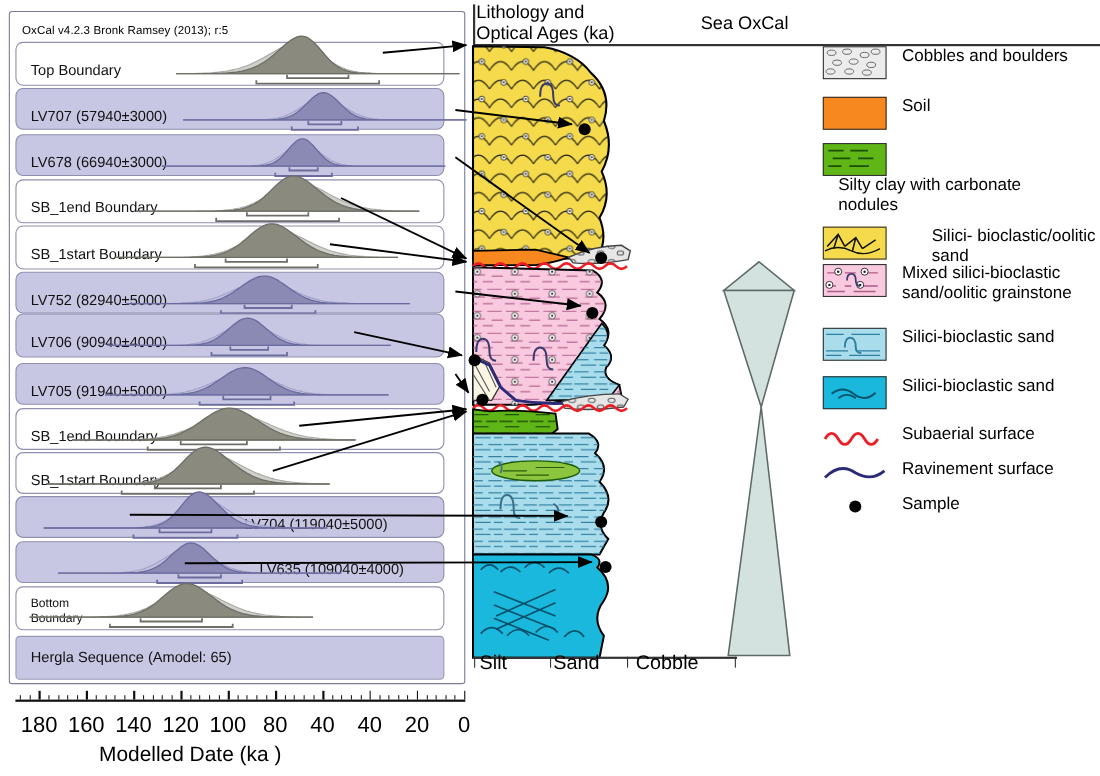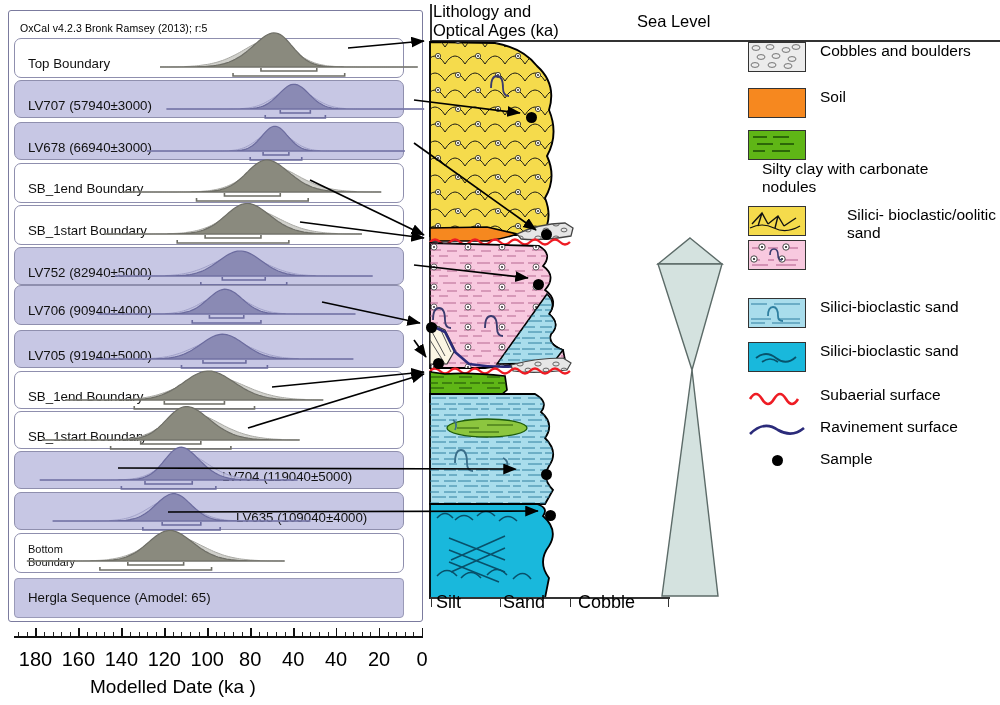--- a/index.html
+++ b/index.html
@@ -228,21 +228,21 @@
     <div class="tickm" style="left: 52.6526px;"></div>
     <div class="tickm" style="left: 44.0632px;"></div>
     <div class="tickm" style="left: 26.8842px;"></div>
     <div class="tickm" style="left: 18.2947px;"></div>
   </div>
 <div class="abs" id="axis-title">Modelled Date (ka )</div>
 
 <div class="abs" id="col-axis-v"></div>
 <div class="abs" id="lith-title" style="white-space:pre;">Lithology and
 Optical Ages (ka)</div>
-<div class="abs" id="sea-title">Sea Level</div>
+<div class="abs" id="sea-title">Sea OxCal</div>
 <div class="abs" id="sea-line"></div>
 <div class="abs" id="col-left-rule"></div>
 
 <div class="abs" style="left:425px;top:38px;width:180px;height:565px;">
 <svg width="180" height="565" viewBox="0 0 180 565">
   <defs>
 
     <pattern id="p-ool" width="40" height="34" patternUnits="userSpaceOnUse">
       <path d="M0 26 Q10 10 20 26 Q30 10 40 26" fill="none" stroke="#111" stroke-width="1"></path>
       <path d="M-20 9 Q-10 -7 0 9 Q10 -7 20 9" fill="none" stroke="#111" stroke-width="1"></path>
@@ -438,20 +438,22 @@
           <circle cx="14" cy="7" r="1.1" fill="#222"></circle>
           <circle cx="38" cy="7" r="3.2" fill="#fff" stroke="#333" stroke-width=".9"></circle>
           <circle cx="38" cy="7" r="1.1" fill="#222"></circle>
           <circle cx="6" cy="19" r="3.2" fill="#fff" stroke="#333" stroke-width=".9"></circle>
           <circle cx="6" cy="19" r="1.1" fill="#222"></circle>
           <circle cx="34" cy="19" r="3.2" fill="#fff" stroke="#333" stroke-width=".9"></circle>
           <circle cx="34" cy="19" r="1.1" fill="#222"></circle>
           <path d="M22 15 q0 -6 4 -6 q4 0 4 6 q0 5 4 5" stroke="#3a3a6e" stroke-width="1.6" fill="none"></path>
         </svg>
       </div>
+      <div class="lg-txt" style="white-space: pre;">Mixed silici-bioclastic
+sand/oolitic grainstone</div>
     </div>
     <div class="lg-row" style="top: 256px;">
       <div class="sw" style="background: rgb(169, 221, 236);">
         <svg width="56" height="28" style="position: relative; left: -1px; top: -1px;">
           <path d="M3 6 h16 M26 6 h26 M3 21 h20 M30 21 h22 M3 25 h14 M24 25 h28" stroke="#2f7fa0" stroke-width="1.2" fill="none"></path>
           <path d="M20 18 q0 -9 5 -9 q5 0 5 9 q0 5 5 5" stroke="#2f7fa0" stroke-width="1.8" fill="none"></path>
         </svg>
       </div>
       <div class="lg-txt" style="white-space: pre;">Silici-bioclastic sand</div>
     </div>

